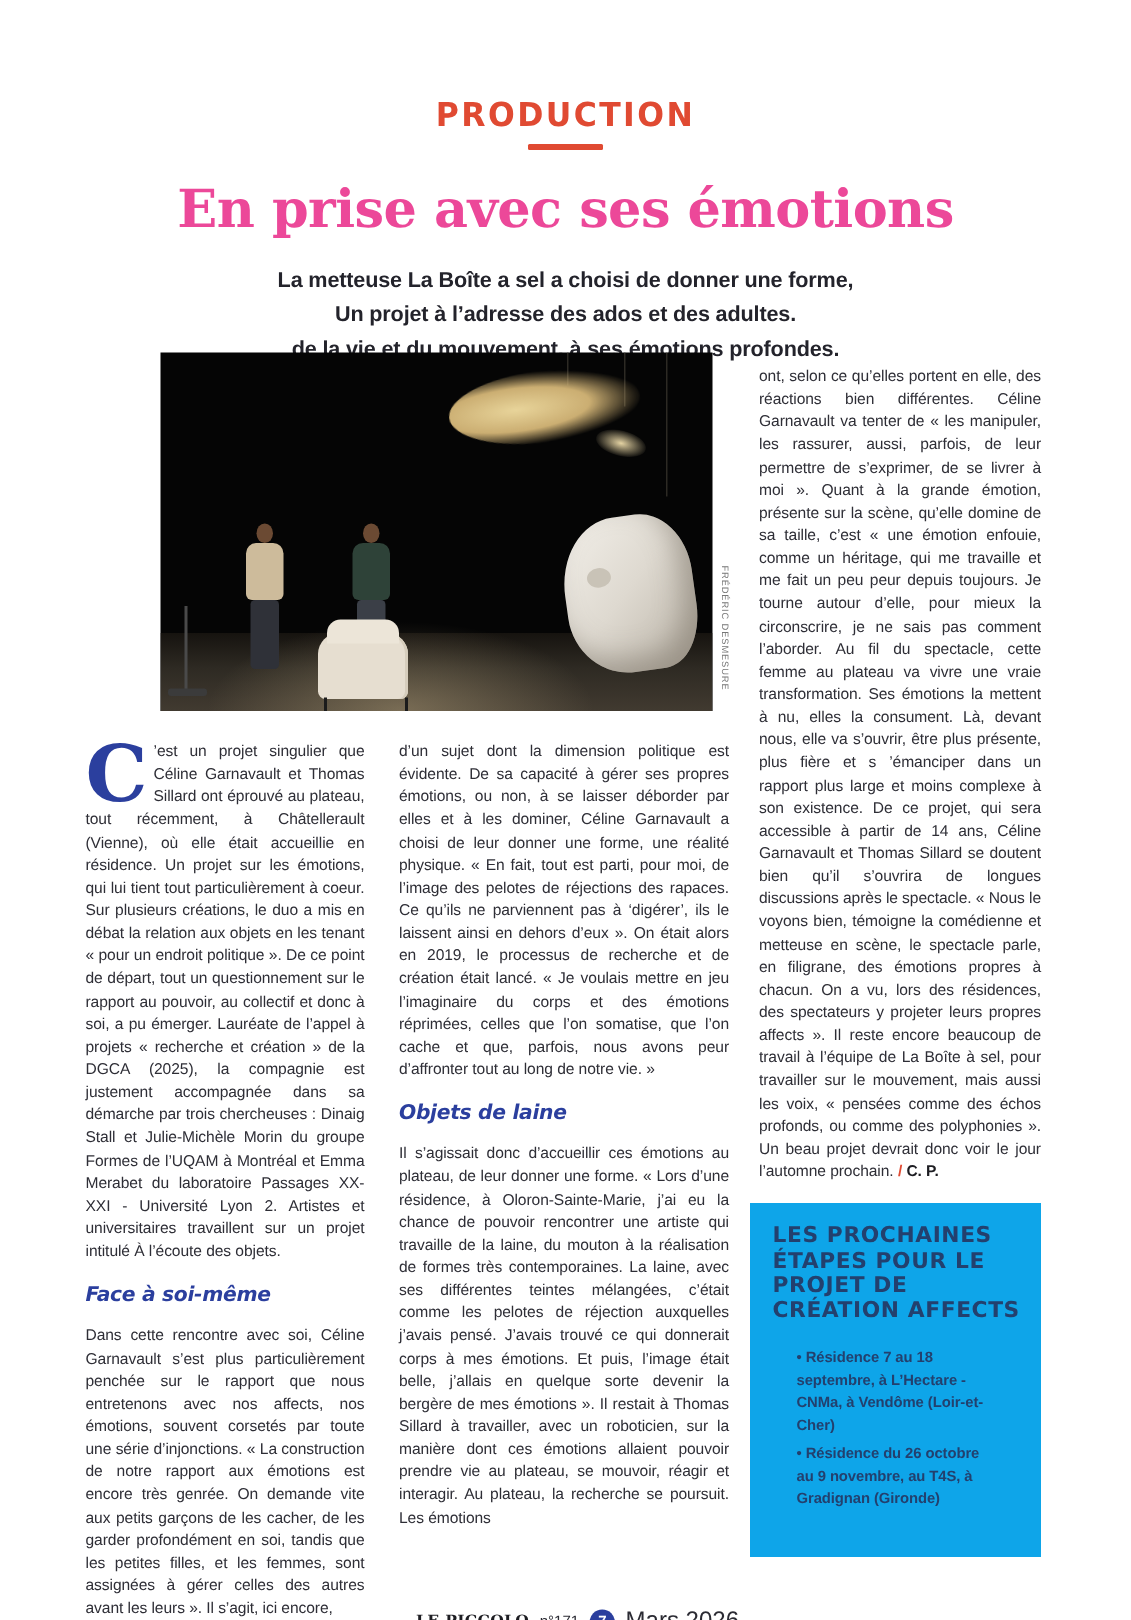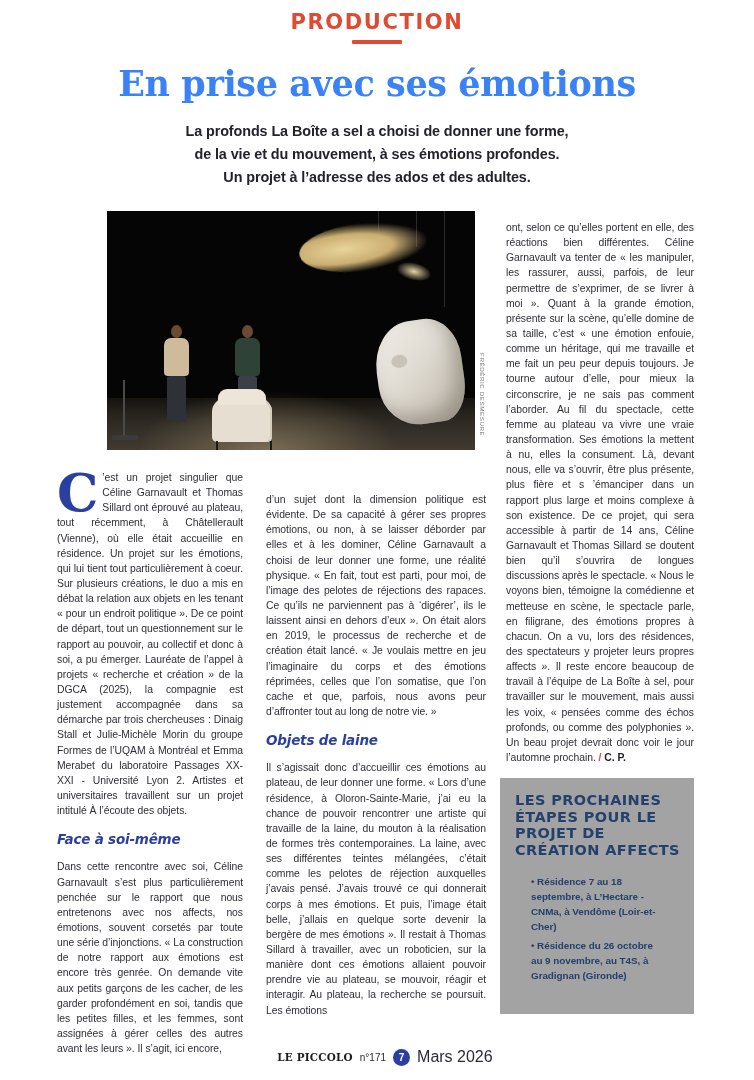--- a/index.html
+++ b/index.html
@@ -4,33 +4,33 @@
 <style>
   html,body{margin:0;padding:0;}
   body{
     width:754px;height:1080px;background:#ffffff;
     font-family:"Liberation Sans", sans-serif;
     color:#2b2b33;overflow:hidden;position:relative;
   }
   .page{position:relative;width:754px;height:1080px;box-sizing:border-box;}
 
   
-  .kicker-wrap{text-align:center;padding-top:12px;}
+  .kicker-wrap{text-align:center;padding-top:43px;margin-top:24px;}
   .kicker{
     font-family:"DejaVu Sans", sans-serif;
     font-weight:bold;font-size:21px;letter-spacing:1.6px;
     color:#e04a32;display:inline-block;line-height:1;
     transform:scaleY(1.05);
   }
   .kicker-rule{
     width:50px;height:4px;background:#e04a32;margin:7px auto 0;border-radius:1px;
   }
   .headline{
     text-align:center;font-family:"DejaVu Serif", serif;
-    font-weight:bold;font-size:35px;color:#3b82f6;
+    font-weight:bold;font-size:35px;color:#ec4899;
     margin:22px 0 0;letter-spacing:-0.4px;line-height:1.05;
   }
   .standfirst{
     text-align:center;font-size:14.4px;font-weight:bold;color:#23232b;
     line-height:1.62;margin:17px auto 0;width:480px;letter-spacing:-0.1px;
   }
 
   
   .photo-block{position:absolute;left:107px;top:211px;width:382px;height:239px;}
   .photo{position:relative;width:368px;height:239px;overflow:hidden;background:#050505;}
@@ -73,41 +73,41 @@
     font-size:6.2px;letter-spacing:.6px;color:#777;
     writing-mode:vertical-rl;text-orientation:mixed;
     display:flex;align-items:flex-end;justify-content:center;
   }
 
   
   .col{position:absolute;font-size:10.4px;line-height:1.455;text-align:justify;
        color:#2e2e36;letter-spacing:-0.05px;}
   .col p{margin:12px 0 0;text-indent:0;}
   #col-left{left:57px;top:458px;width:186px;}
-  #col-mid{left:266px;top:480px;width:220px;}
+  #col-mid{left:266px;top:458px;width:220px;}
   #col-right{left:506px;top:208px;width:188px;}
 
   .dropcap{
     float:left;font-family:"DejaVu Serif", serif;font-weight:bold;
     font-size:52px;line-height:0.82;color:#2b3f9e;
     margin:2px 4px 0 0;
   }
   .subhead{
     color:#2b3f9e;font-weight:bold;font-size:13.5px;
     margin:13px 0 4px;line-height:1.2;letter-spacing:-0.2px;
     font-family:"DejaVu Sans", sans-serif;
     font-style:italic;
   }
   .sig-slash{color:#e04a32;font-weight:bold;}
   .sig{font-weight:bold;color:#1d1d22;}
 
   
   .infobox{
     position:absolute;left:500px;top:778px;width:194px;
-    background:#a3a3a3;color:#23406e;box-sizing:border-box;
+    background:#0ea5e9;color:#23406e;box-sizing:border-box;
     padding:14px 13px 15px 15px;
   }
   .infobox h3{
     margin:0 0 8px;font-family:"DejaVu Sans", sans-serif;
     font-weight:bold;font-size:14.5px;line-height:1.14;
     letter-spacing:.4px;color:#23406e;
   }
   .infobox ul{margin:16px;padding:0;list-style:none;}
   .infobox li{
     font-size:9.9px;font-weight:bold;line-height:1.52;margin-bottom:4px;
@@ -136,23 +136,23 @@
 <body>
 
 <div class="page">
 
   <div class="kicker-wrap">
     <div class="kicker">PRODUCTION</div>
     <div class="kicker-rule"></div>
   </div>
   <h1 class="headline">En prise avec ses émotions</h1>
   <div class="standfirst">
-    <div>La profonds La Boîte a sel a choisi de donner une forme,</div>
+    <div>La metteuse La Boîte a sel a choisi de donner une forme,</div>
+    <div>Un projet à l’adresse des ados et des adultes.</div>
     <div>de la vie et du mouvement, à ses émotions profondes.</div>
-    <div>Un projet à l’adresse des ados et des adultes.</div>
   </div>
 
   <div class="photo-block">
     <div class="photo">
       <div class="stage-floor"></div>
       <div class="spot"></div>
       <div class="wire" style="right:96px;height:22px;"></div>
       <div class="wire" style="right:58px;height:36px;"></div>
       <div class="wire" style="right:30px;height:96px;"></div>
       <div class="feathers"></div>

